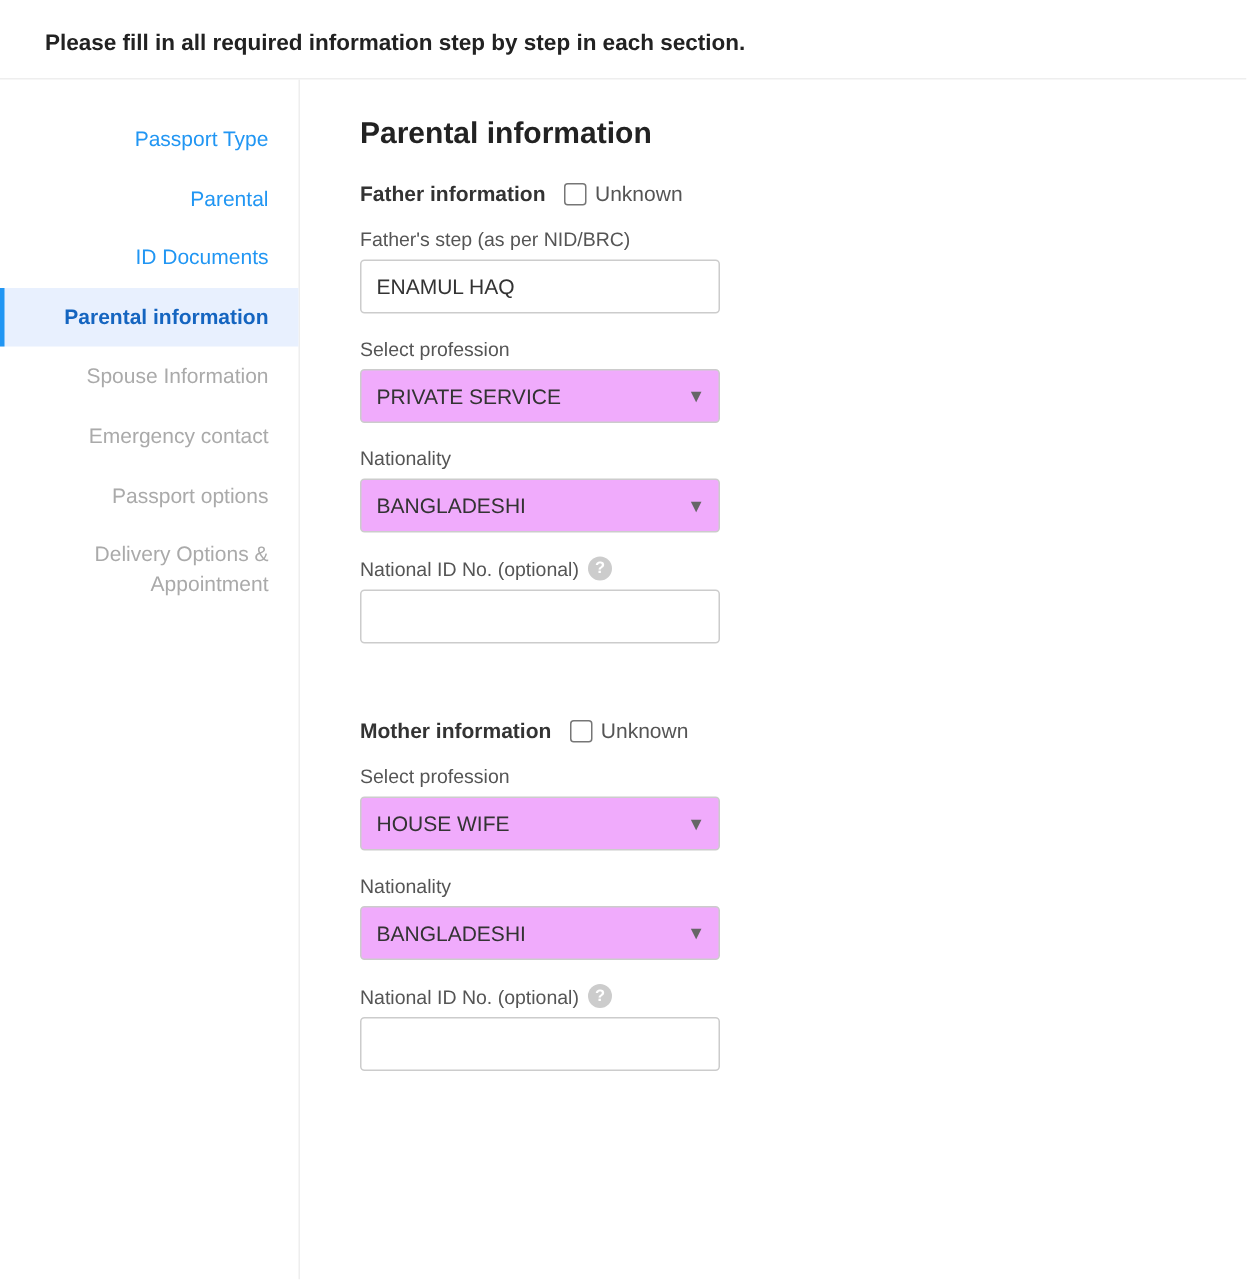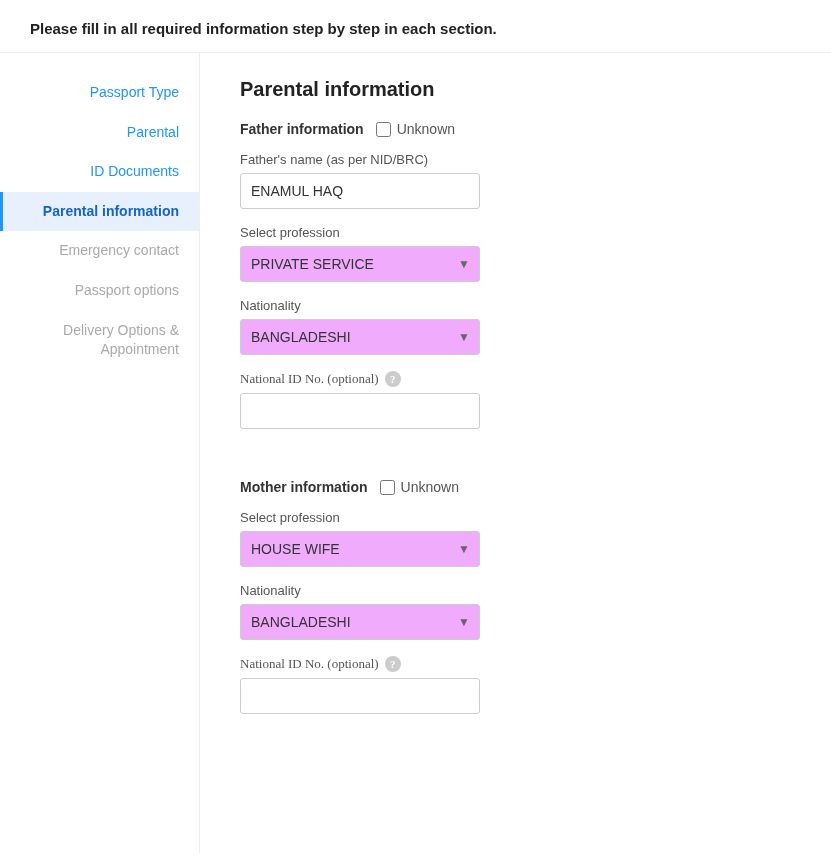--- a/index.html
+++ b/index.html
@@ -126,21 +126,20 @@
       top: 50%;
       transform: translateY(-50%);
       pointer-events: none;
       color: #666;
       font-size: 12px;
     }
     .label-row {
       display: flex;
       align-items: center;
       gap: 6px;
-      font-family: Liberation Serif, serif;
     }
     .help-icon {
       display: inline-flex;
       align-items: center;
       justify-content: center;
       width: 16px;
       height: 16px;
       border-radius: 50%;
       background: #ccc;
       color: #fff;
@@ -159,39 +158,40 @@
   <span>Please fill in all required information step by step in each section.</span>
 </div>
 
 <div class="main-layout">
   <div class="sidebar">
 
   <div class="sidebar-item">Passport Type</div>
       <div class="sidebar-item">Parental</div>
       <div class="sidebar-item">ID Documents</div>
       <div class="sidebar-item active">Parental information</div>
+      <div class="sidebar-item disabled">Spouse Information</div>
       <div class="sidebar-item disabled">Emergency contact</div>
       <div class="sidebar-item disabled">Passport options</div>
       <div class="sidebar-item disabled">Delivery Options &amp; Appointment</div>
     </div>
 
   <div class="content">
     <div class="section-title">Parental information</div>
 
     <div class="info-block">
       <div class="info-header">
         <span class="info-header-label">Father information</span>
         <div class="unknown-checkbox-group">
           <input type="checkbox" id="father-unknown" style="">
           <label class="unknown-label" for="father-unknown">Unknown</label>
         </div>
       </div>
 
       <div class="form-group">
-        <label class="form-label">Father's name (as per NID/BRC)</label>
+        <label class="form-label">Father's step (as per NID/BRC)</label>
         <input type="text" class="form-input" value="ENAMUL HAQ" style="">
       </div>
 
       <div class="form-group">
         <label class="form-label">Select profession</label>
         <div class="form-select-wrapper">
           <select class="form-select">
             <option>PRIVATE SERVICE</option>
             <option>GOVERNMENT SERVICE</option>
             <option>BUSINESS</option>

